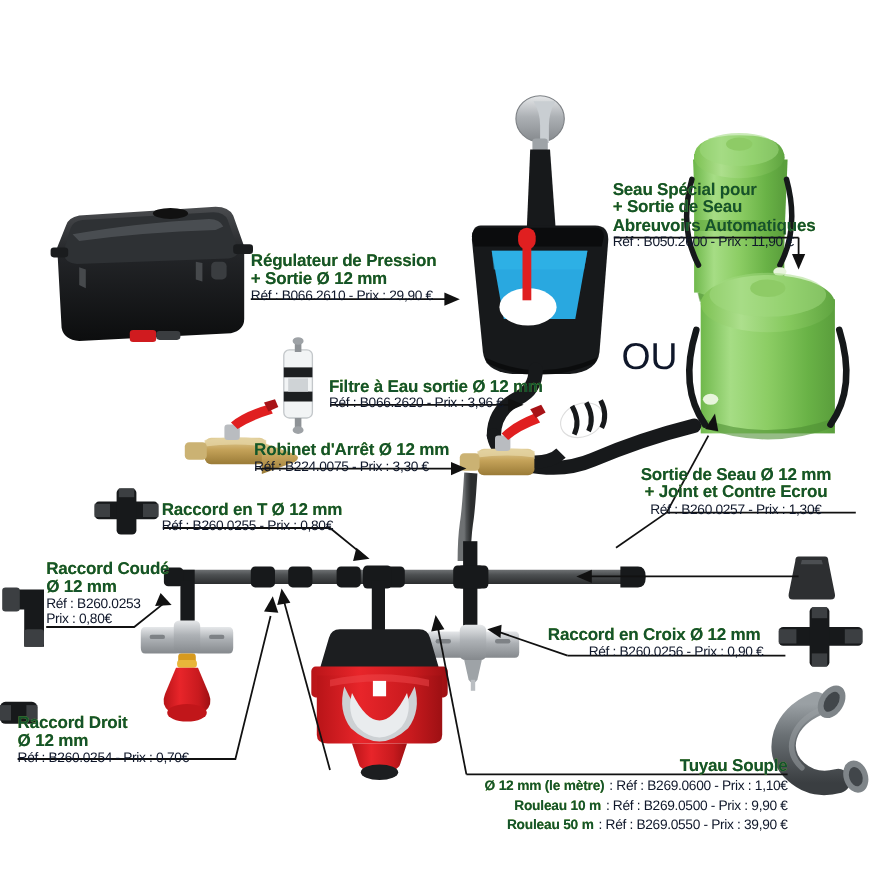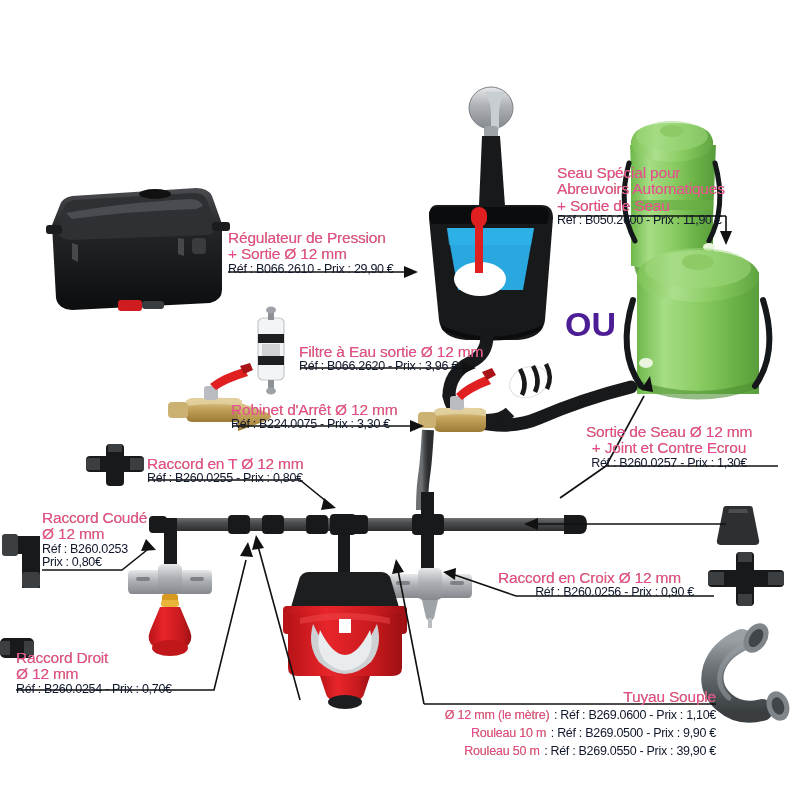--- a/index.html
+++ b/index.html
@@ -2,26 +2,26 @@
 <html><head>
 <meta charset="utf-8">
 <style>
   html,body{margin:0;padding:0;background:#ffffff;}
   body{width:800px;height:800px;position:relative;overflow:hidden;
        font-family:"Liberation Sans","DejaVu Sans",sans-serif;background:#fff;}
   #stage{position:absolute;left:0;top:0;width:800px;height:800px;}
   #art{position:absolute;left:0;top:0;width:800px;height:800px;}
 
   .lbl{position:absolute;}
-  .t-green{color:#ec4899;font-weight:400;letter-spacing:-0.2px;line-height:1.05;
+  .t-green{color:#14532d;font-weight:700;letter-spacing:-0.2px;line-height:1.05;
            text-shadow:0 0 0 #9bbf3b;}
   .t-black{color:#0f172a;font-weight:400;letter-spacing:-0.3px;line-height:1.05;}
   .ttl{font-size:15.5px;}
   .ref{font-size:12.5px;}
-  .ou{font-size:34px;font-weight:700;color:#4c1d95;letter-spacing:0px;text-align:center;}
+  .ou{font-size:34px;font-weight:400;color:#0f172a;letter-spacing:0px;text-align:center;}
   .right{text-align:right;}
   .center{text-align:right;}
 </style>
 </head>
 <body>
 
 <div id="stage">
 
   <svg id="art" viewBox="0 0 800 800">
     <defs>
@@ -345,22 +345,22 @@
   </svg>
 
   <div class="lbl" style="left:228px;top:230px;width:230px;">
     <div class="t-green ttl">Régulateur de Pression</div>
     <div class="t-green ttl">+ Sortie Ø 12 mm</div>
     <div class="t-black ref">Réf : B066.2610 - Prix : 29,90 €</div>
   </div>
 
   <div class="lbl" style="left:557px;top:165px;width:230px;">
     <div class="t-green ttl">Seau Spécial pour</div>
+    <div class="t-green ttl">+ Sortie de Seau</div>
     <div class="t-green ttl">Abreuvoirs Automatiques</div>
-    <div class="t-green ttl">+ Sortie de Seau</div>
     <div class="t-black ref">Réf : B050.2600 - Prix : 11,90 €</div>
   </div>
 
   <div class="lbl" style="left:299px;top:344px;width:220px;">
     <div class="t-green ttl">Filtre à Eau sortie Ø 12 mm</div>
     <div class="t-black ref">Réf : B066.2620 - Prix : 3,96 €</div>
   </div>
 
   <div class="lbl" style="left:231px;top:402px;width:220px;">
     <div class="t-green ttl">Robinet d'Arrêt Ø 12 mm</div>

